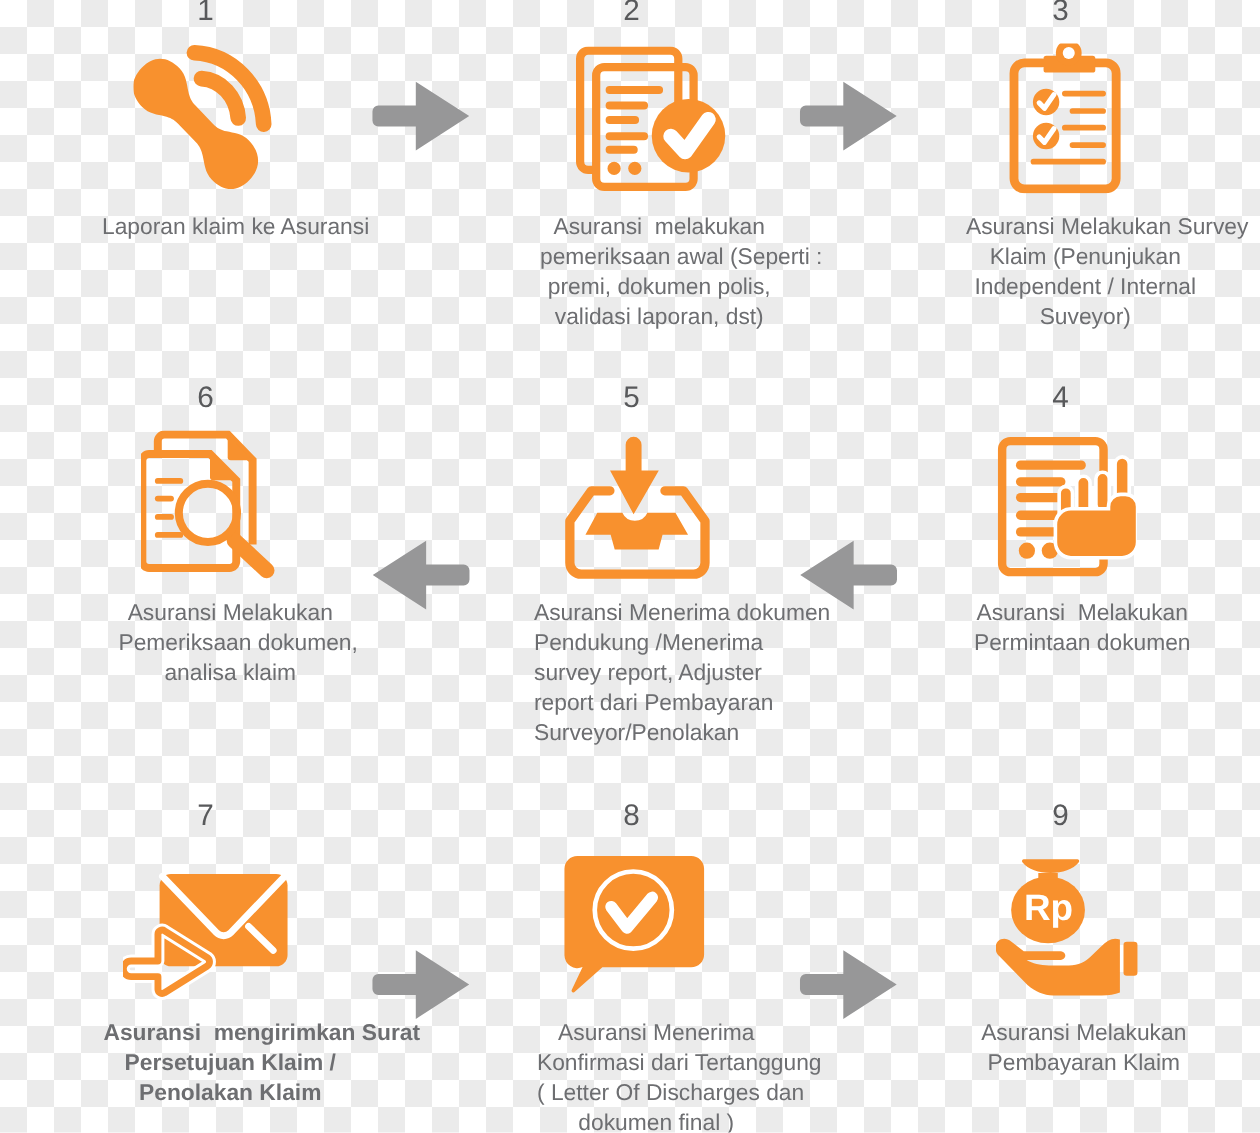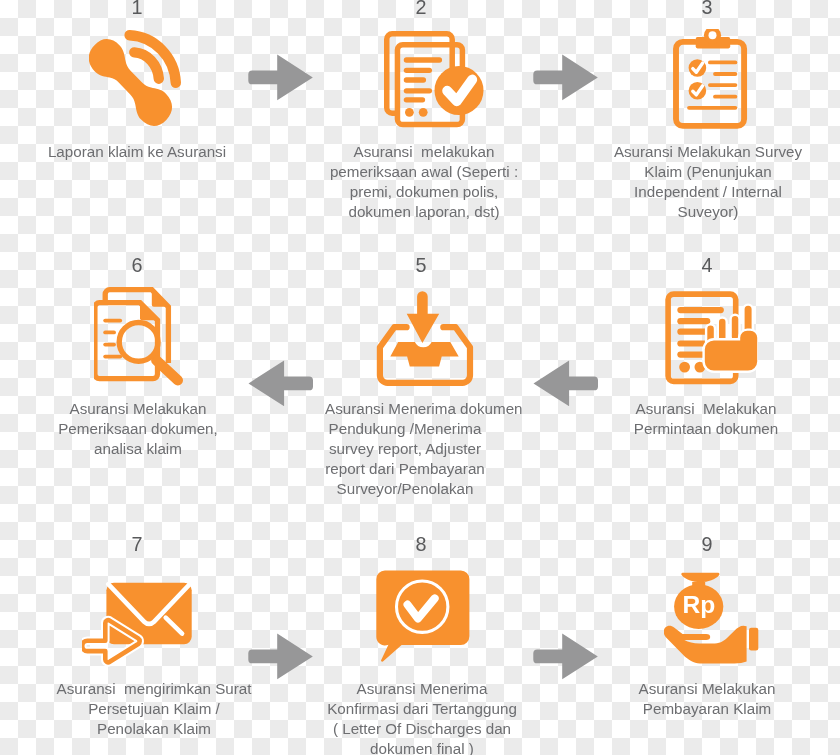--- a/index.html
+++ b/index.html
@@ -11,21 +11,21 @@
     background-image:
       linear-gradient(45deg,#ebebeb 25%,transparent 25%,transparent 75%,#ebebeb 75%,#ebebeb),
       linear-gradient(45deg,#ebebeb 25%,transparent 25%,transparent 75%,#ebebeb 75%,#ebebeb);
     background-size:36px 36px;
     background-position:0 0,18px 18px;
   }
   .flow{position:absolute;left:0;top:0;width:840px;height:755px;}
   .num{position:absolute;color:#58595B;font-size:19.8px;line-height:18px;text-align:center;width:60px;}
   .ico{position:absolute;}
   .cap{position:absolute;color:#6D6E71;font-size:15.2px;line-height:20px;text-align:center;}
-  .capline{white-space:pre;}
+  .capline{white-space:pre;margin-left:31px;}
   .arrow{position:absolute;}
   svg{display:block;}
 </style>
 </head>
 <body>
 
 <div class="flow">
 
 <div class="num" style="left:107px;top:-2px;">1</div>
 <div class="num" style="left:391px;top:-2px;">2</div>
@@ -215,21 +215,21 @@
       </svg>
 </div>
 
 <div class="cap" style="left:37px;top:142px;width:200px;">
       <div class="capline">Laporan klaim ke Asuransi</div>
     </div>
 <div class="cap" style="left:329px;top:142px;width:190px;">
       <div class="capline">Asuransi  melakukan</div>
       <div class="capline">pemeriksaan awal (Seperti :</div>
       <div class="capline">premi, dokumen polis,</div>
-      <div class="capline">dokumen laporan, dst)</div>
+      <div class="capline">validasi laporan, dst)</div>
     </div>
 <div class="cap" style="left:613px;top:142px;width:190px;">
       <div class="capline">Asuransi Melakukan Survey</div>
       <div class="capline">Klaim (Penunjukan</div>
       <div class="capline">Independent / Internal</div>
       <div class="capline">Suveyor)</div>
     </div>
 <div class="cap" style="left:48px;top:399px;width:180px;">
       <div class="capline">Asuransi Melakukan</div>
       <div class="capline">Pemeriksaan dokumen,</div>
@@ -239,21 +239,21 @@
       <div class="capline">Asuransi Menerima dokumen</div>
       <div class="capline">Pendukung /Menerima</div>
       <div class="capline">survey report, Adjuster</div>
       <div class="capline">report dari Pembayaran</div>
       <div class="capline">Surveyor/Penolakan</div>
     </div>
 <div class="cap" style="left:616px;top:399px;width:180px;">
       <div class="capline">Asuransi  Melakukan</div>
       <div class="capline">Permintaan dokumen</div>
     </div>
-<div class="cap" style="left:54px;top:679px;width:200px;">
+<div class="cap" style="left:38px;top:679px;width:200px;font-weight:bold;">
       <div class="capline">Asuransi  mengirimkan Surat</div>
       <div class="capline">Persetujuan Klaim /</div>
       <div class="capline">Penolakan Klaim</div>
     </div>
 <div class="cap" style="left:327px;top:679px;width:190px;">
       <div class="capline">Asuransi Menerima</div>
       <div class="capline">Konfirmasi dari Tertanggung</div>
       <div class="capline">( Letter Of Discharges dan</div>
       <div class="capline">dokumen final )</div>
     </div>

